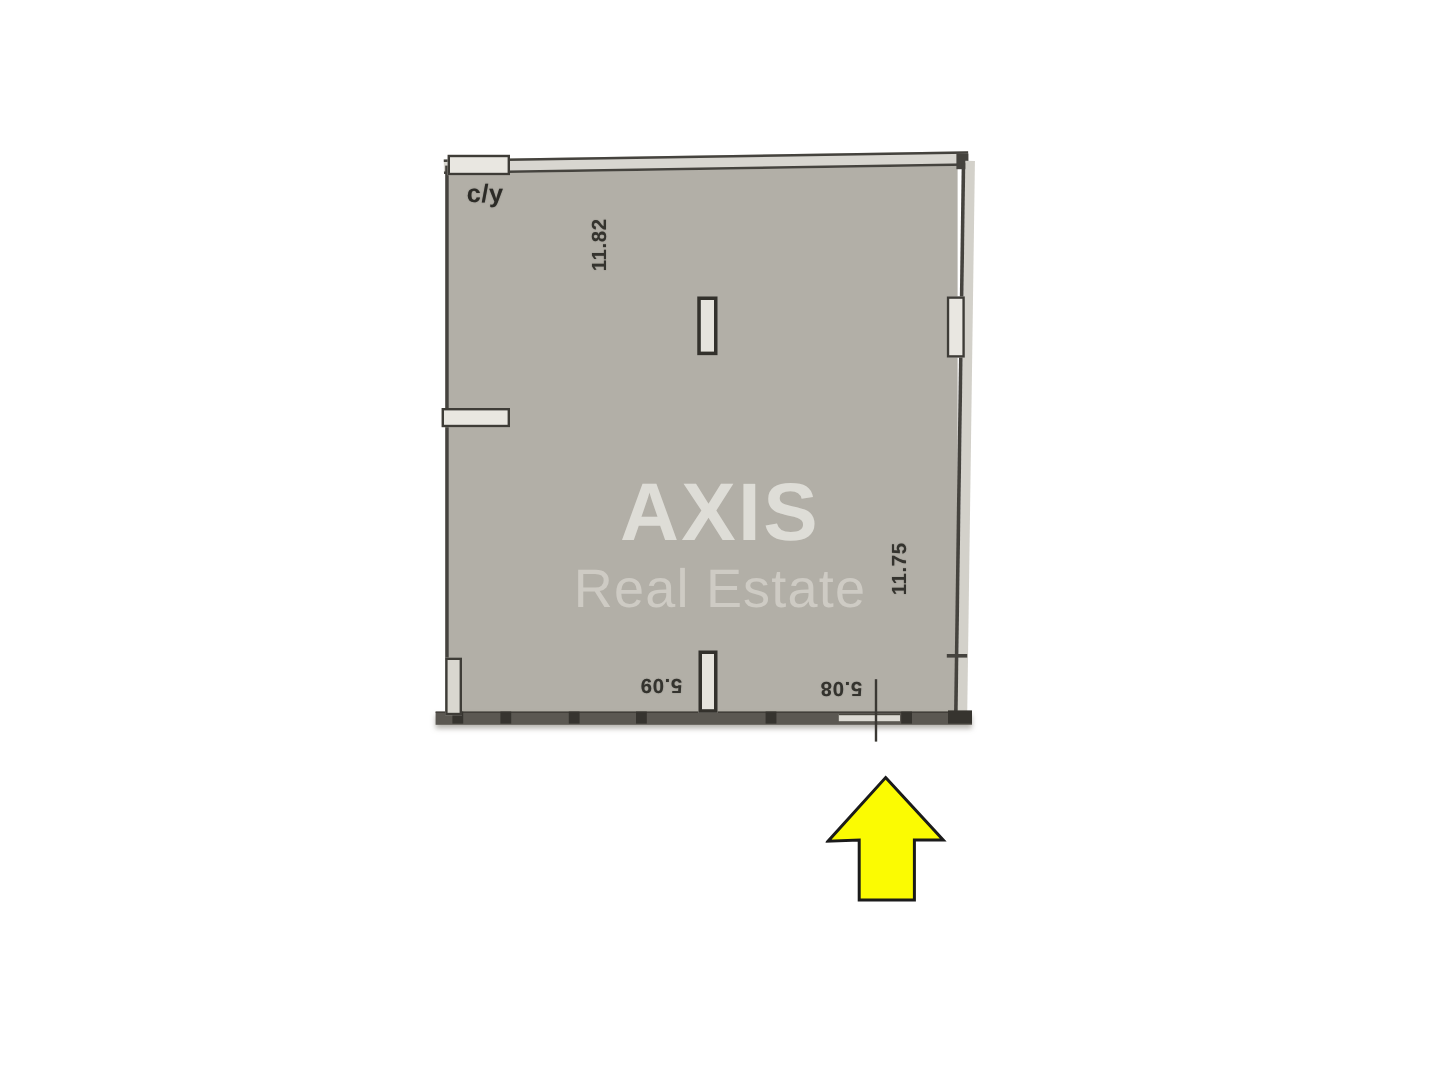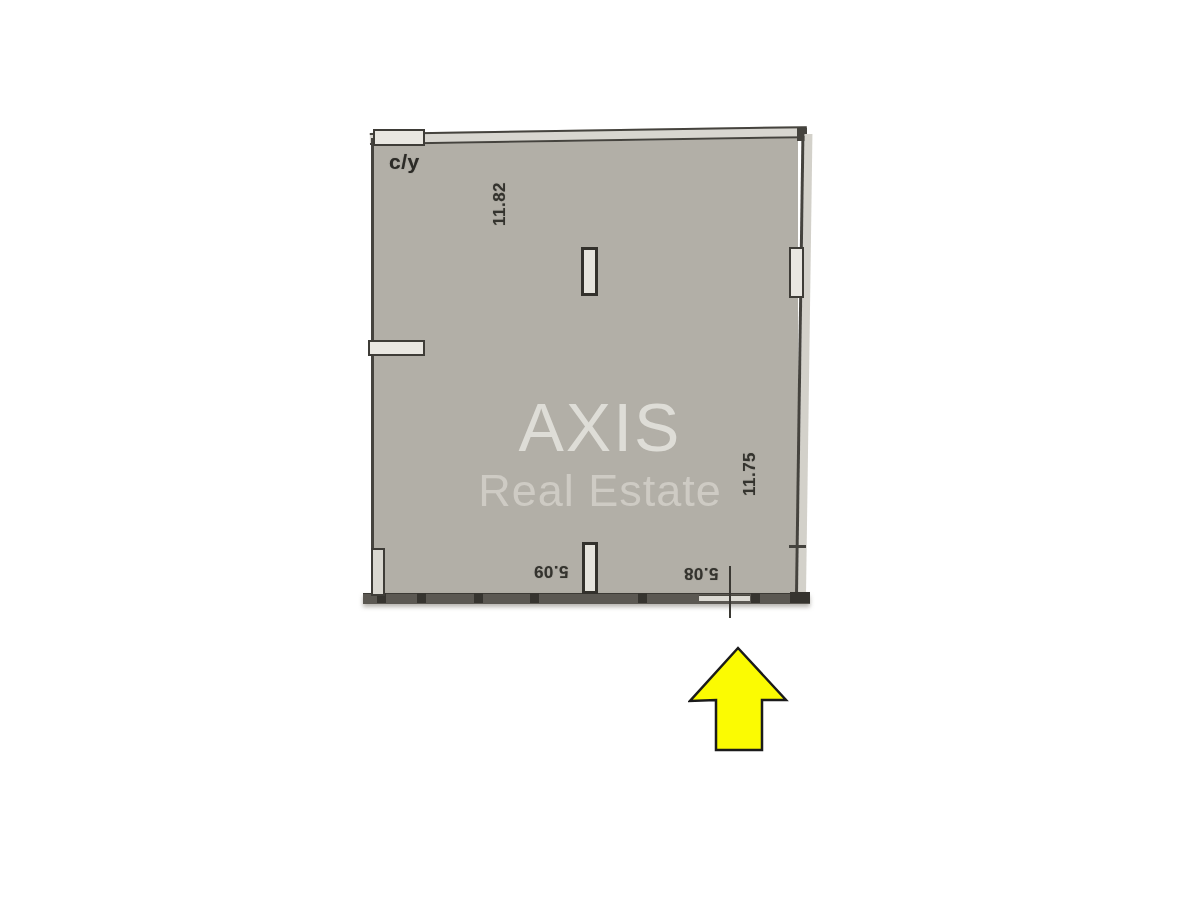--- a/index.html
+++ b/index.html
@@ -64,21 +64,21 @@
   .dim-right{left:718px;top:465px;transform:rotate(-90deg);}
   .dim-bottom-left{left:519px;top:562px;transform:rotate(180deg);}
   .dim-bottom-right{left:669px;top:564px;transform:rotate(180deg);}
 
   
   .watermark{
     position:absolute;left:600px;top:393px;transform:translateX(-50%);
     display:flex;flex-direction:column;align-items:center;pointer-events:none;
   }
   .wm-brand{
-    font-size:68px;line-height:1;font-weight:normal;letter-spacing:2px;
+    font-size:68px;line-height:1;font-weight:bold;letter-spacing:2px;
     color:var(--watermark-brand,#deddd7);
   }
   .wm-tagline{
     margin-top:7px;font-size:45px;line-height:1;font-weight:normal;letter-spacing:1px;
     color:var(--watermark-tagline,#cecbc4);
     text-align:center;
   }
 
   
   .arrow-wrap{position:absolute;left:688px;top:644px;width:102px;height:110px;}

